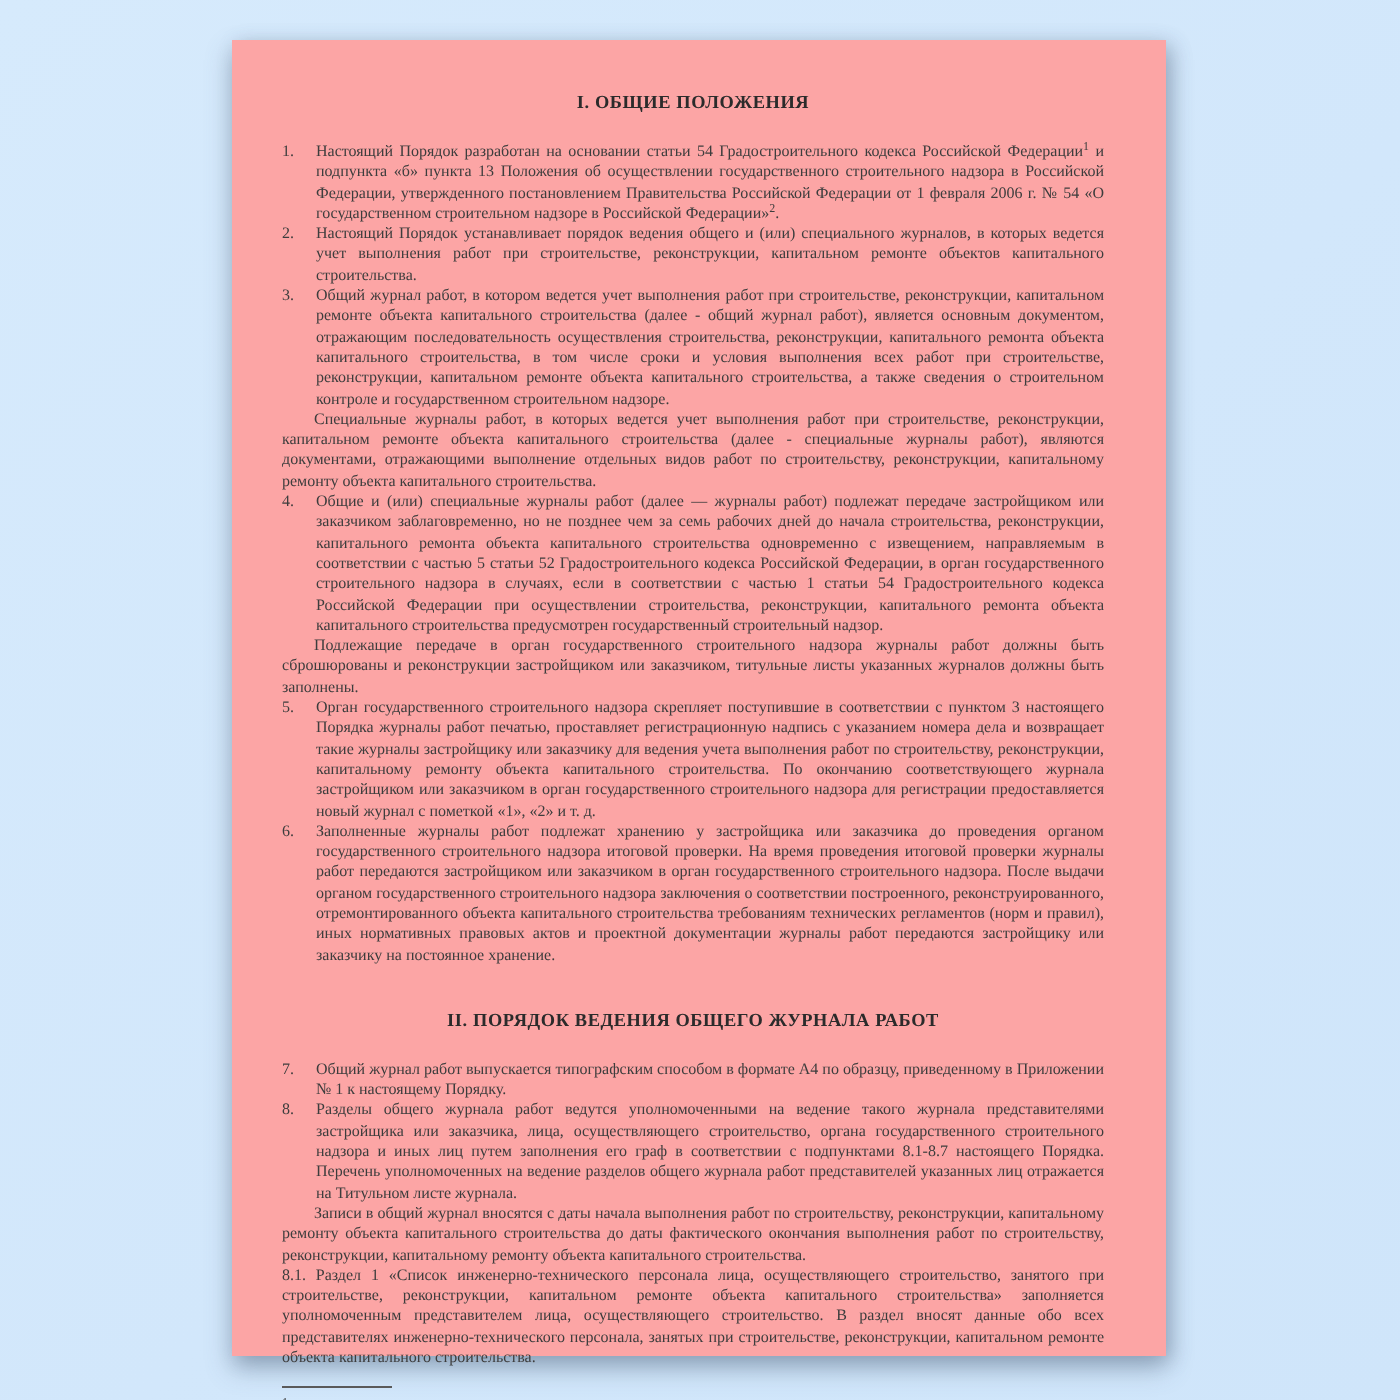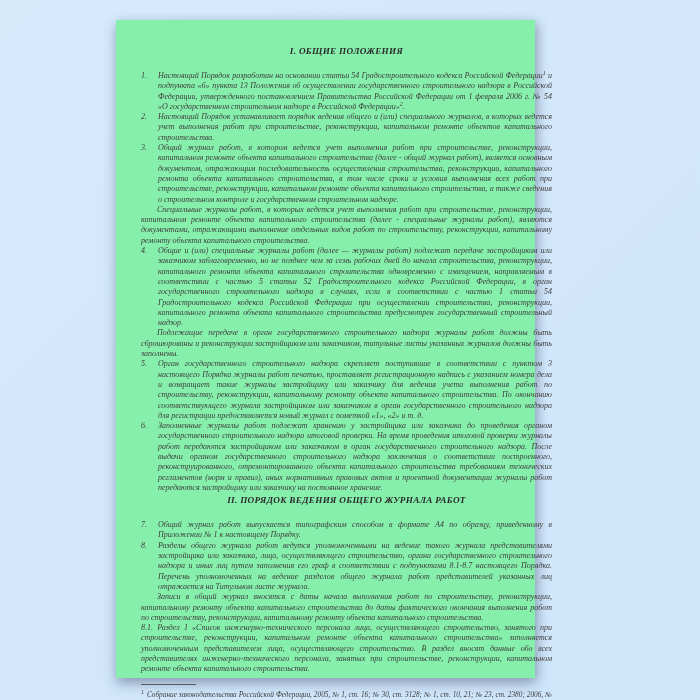--- a/index.html
+++ b/index.html
@@ -11,25 +11,24 @@
   }
   body {
     background: linear-gradient(135deg, #d6eafc 0%, #d2e7fb 55%, #cfe5fa 100%);
     font-family: "Liberation Serif", "DejaVu Serif", serif;
     position: relative;
   }
   .paper {
     position: absolute;
     left: 116px;
     top: 20px;
-    width: 419px;
+    width: 467px;
     height: 658px;
-    background: #86efac;
+    background: #fca5a5;
     box-shadow: 0 6px 12px rgba(90,110,135,0.45), 3px 2px 9px rgba(90,110,135,0.30);
-    font-style: italic;
   }
   .content {
     position: absolute;
     left: 25px;
     top: 26px;
     width: 411px;
     color: #3d3d3d;
     font-size: 8px;
     line-height: 10.3px;
     text-align: justify;
@@ -39,21 +38,21 @@
   .section-heading {
     text-align: center;
     font-weight: bold;
     font-size: 9.2px;
     line-height: 11px;
     color: #2b2b2b;
     letter-spacing: 0.3px;
     margin: 0 0 14px 0;
   }
   .section + .section .section-heading {
-    margin-top: 2px;
+    margin-top: 22px;
   }
   .blocks .item {
     position: relative;
     padding-left: 17px;
   }
   .blocks .item .num {
     position: absolute;
     left: 0;
     top: 0;
   }

